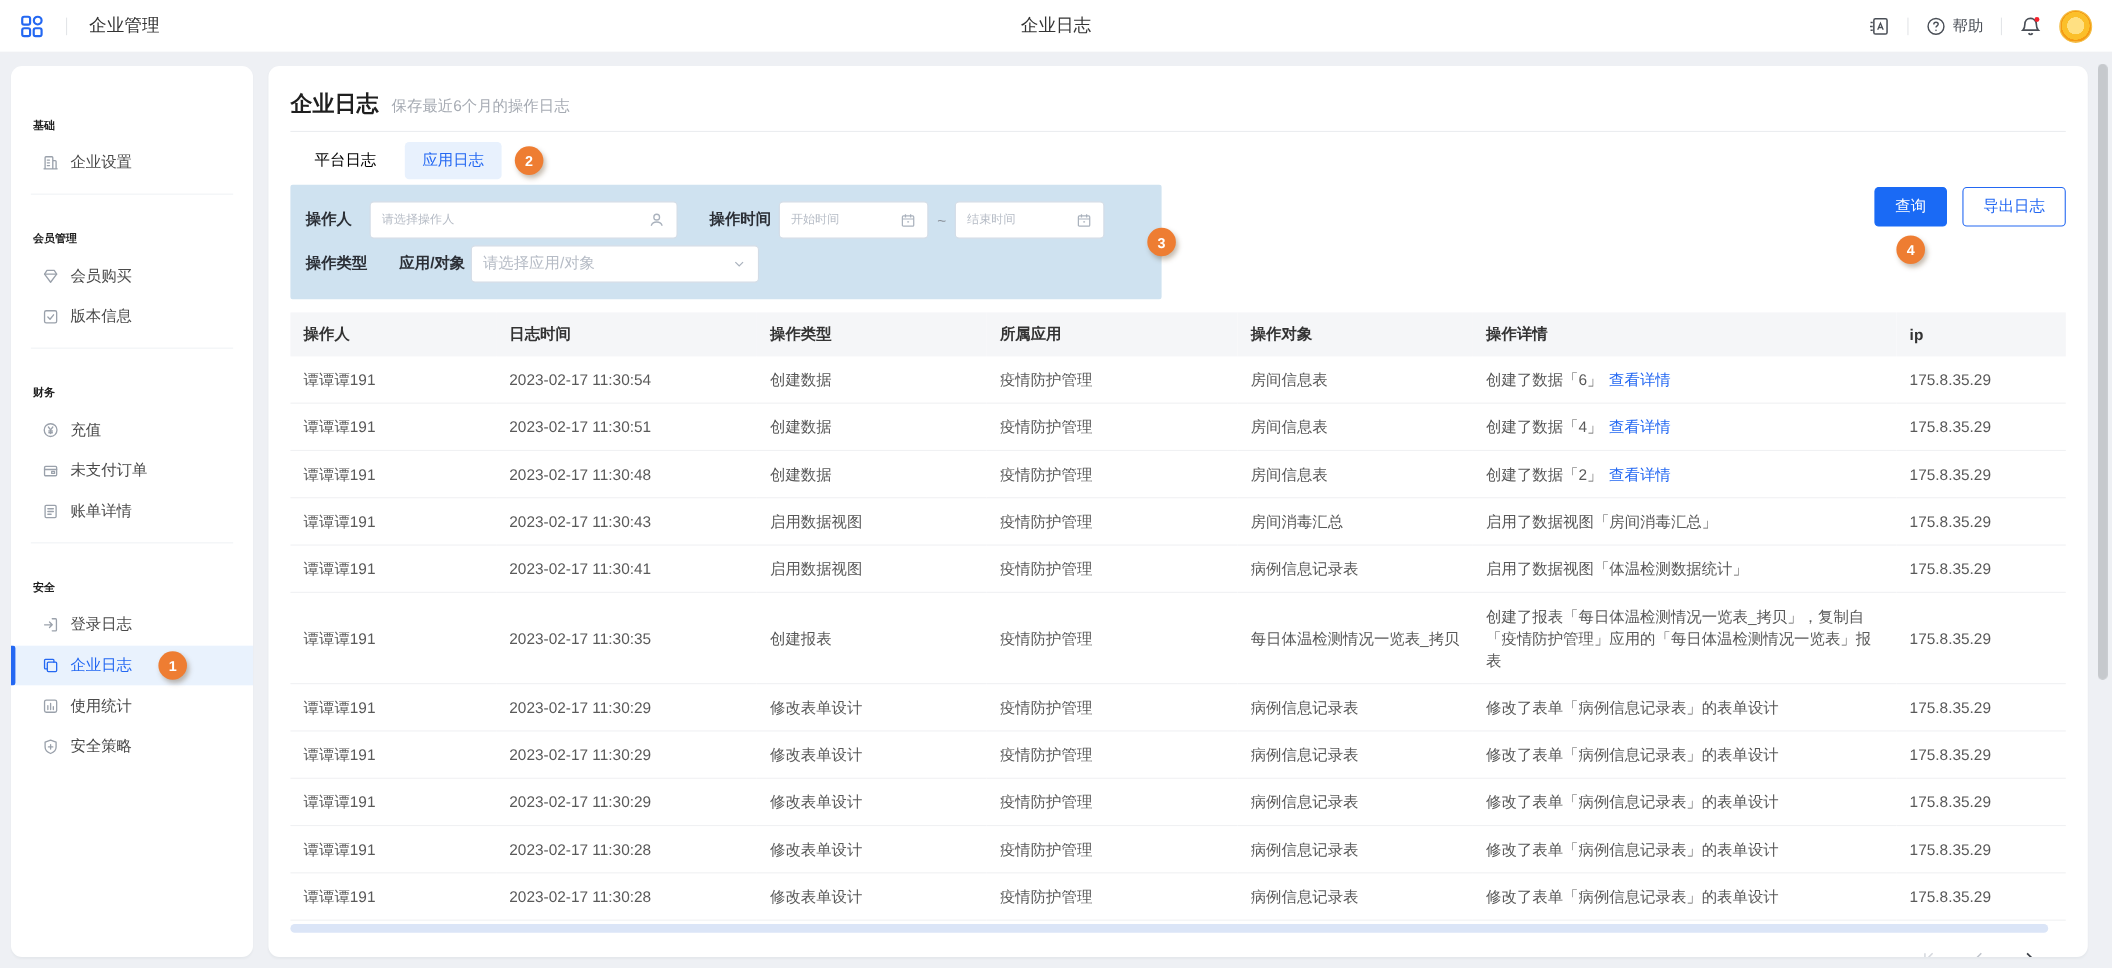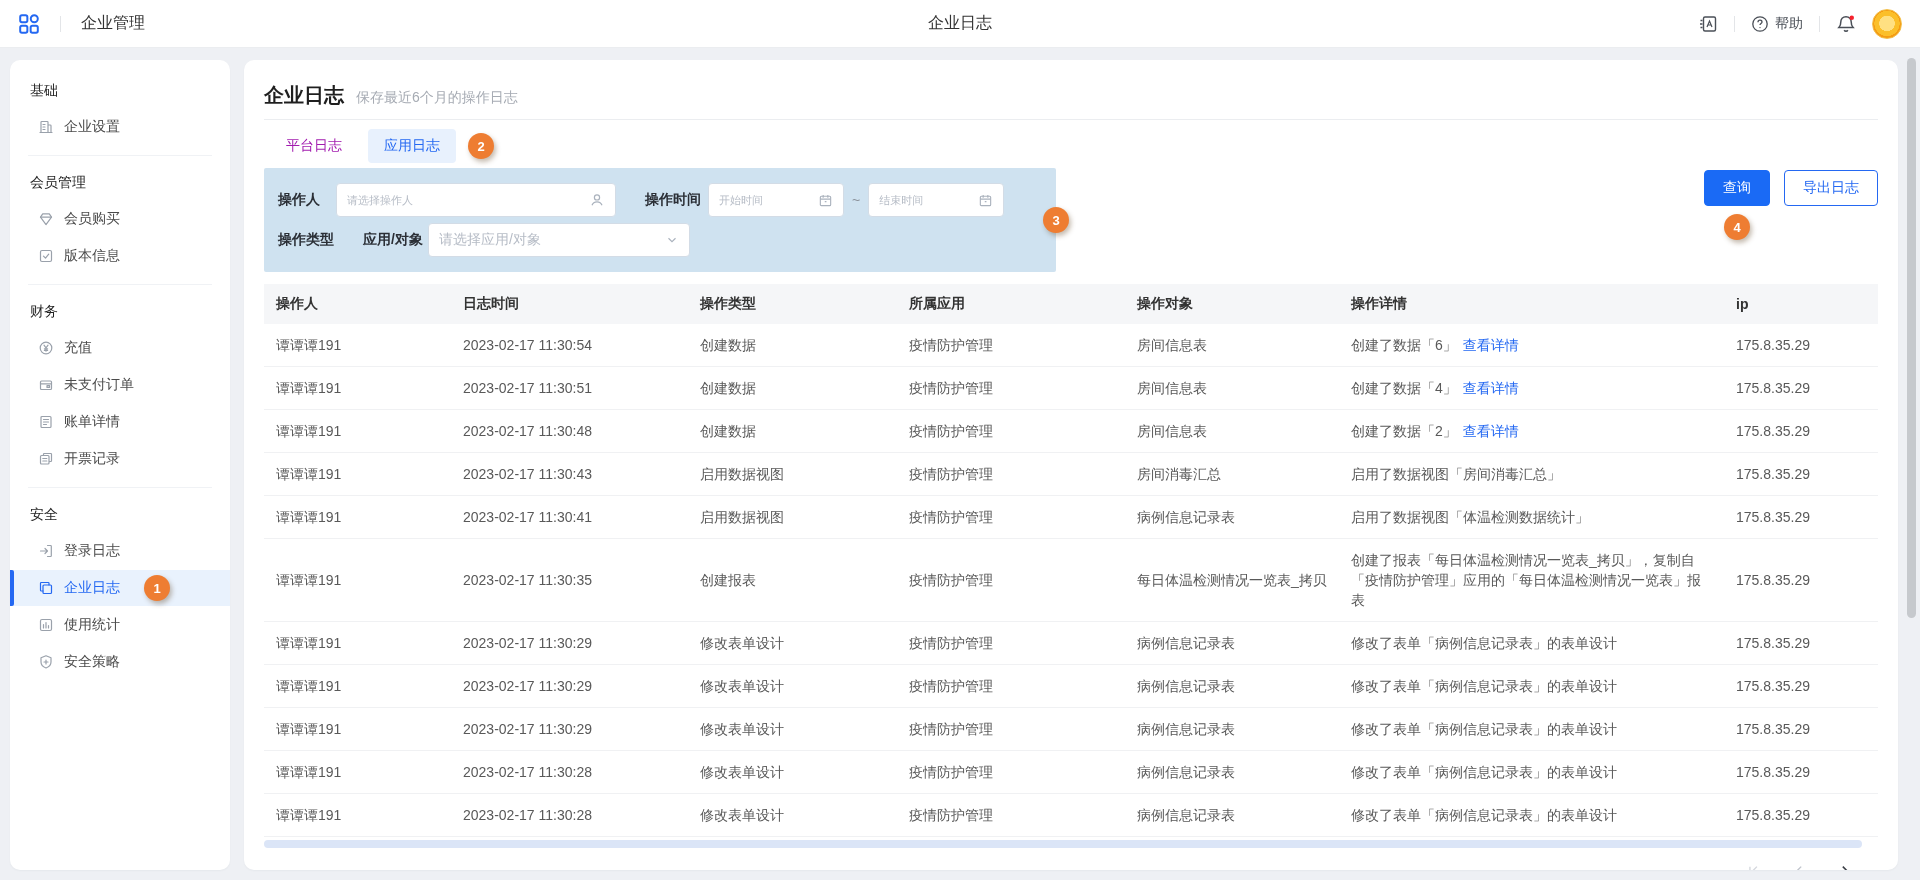--- a/index.html
+++ b/index.html
@@ -21,21 +21,21 @@
   .avatar { width:30px; height:30px; border-radius:50%;
     background: radial-gradient(circle at 50% 48%, #ffe082 0 38%, #fbbf2a 39% 62%, #f59b13 63% 100%);
     border:1px solid #f3c04a; }
 
   
   .content { display:flex; gap:14px; padding:12px 22px 10px 10px; height:832px; }
   .card { background:#fff; border-radius:10px; box-shadow:0 1px 2px rgba(30,40,60,.04); }
 
   
   .sidebar { width:220px; flex:0 0 220px; padding:14px 0 12px; overflow:hidden; }
-  .section-header { font-size:14px; font-weight:normal; color:#1f1f1f; padding:8px 20px 8px; }
+  .section-header { font-size:10px; font-weight:bold; color:#1f1f1f; padding:8px 20px 8px;margin-top:25px; }
   .side-item { height:36px; display:flex; align-items:center; gap:10px; padding:0 36px 0 28px;
     font-size:14px; color:#4a4a4a; cursor:pointer; position:relative; margin:1px 0; }
   .side-icon { width:16px; height:16px; color:#9aa1ab; display:inline-flex; flex:0 0 16px; }
   .side-icon svg { width:16px; height:16px; }
   .side-item.active { background:#e9f2fd; color:#2468f2; }
   .side-item.active .side-icon { color:#2468f2; }
   .side-item.active::before { content:""; position:absolute; left:0; top:0; bottom:0;
     width:4px; background:#2468f2; border-radius:0 2px 2px 0; }
   .section-divider { height:1px; background:#f0f2f5; margin:10px 18px; }
   .side-section:last-child .section-divider { display:none; }
@@ -46,21 +46,21 @@
   .side-badge { margin-left:14px; }
 
   
   .main { flex:1; padding:22px 20px 14px; position:relative; overflow:hidden; }
   .title-row { display:flex; align-items:baseline; gap:12px; }
   .page-title { font-size:20px; font-weight:bold; color:#1f1f1f; line-height:26px; }
   .page-subtitle { font-size:14px; color:#a6abb3; }
   .title-divider { height:1px; background:#ebedf0; margin-top:11px; }
 
   .tabs { display:flex; align-items:center; gap:10px; padding:8px 6px 0; height:44px; }
-  .tab { font-size:14px; color:#a21caf; padding:8px 16px; cursor:pointer; border-radius:4px; }
+  .tab { font-size:14px; color:#000000; padding:8px 16px; cursor:pointer; border-radius:4px; }
   .tab.active { background:#e8f1fd; color:#2468f2; }
   .tab-badge { margin-left:2px; }
 
   .filter-panel { position:relative; width:792px; background:#cfe2f0; padding:9px 14px;
     margin-top:4px; border-radius:2px; }
   .filter-row { display:flex; align-items:center; margin:6px 0; }
   .f-label { font-size:14px; color:#2b2f36; font-weight:bold; flex:0 0 58px; }
   .f-label.wide { flex:0 0 70px; margin-left:22px;text-align:center; }
   .f-box { background:#fff; border:1px solid #d3dce6; border-radius:4px; height:34px;
     display:flex; align-items:center; padding:0 10px; gap:8px; }
@@ -228,31 +228,20 @@
     <span class="side-icon">
                 <svg viewBox="0 0 16 16" fill="none" stroke="currentColor" stroke-width="1.2" stroke-linecap="round" stroke-linejoin="round">
                   <rect x="3" y="2.5" width="10" height="11" rx="1"></rect>
                   <path d="M5.5 5.5h5M5.5 8h5M5.5 10.5h3"></path>
                 </svg>
               </span>
     <span class="side-label">账单详情</span>
 
   </div>
 
-  <div class="side-item">
-    <span class="side-icon">
-                <svg viewBox="0 0 16 16" fill="none" stroke="currentColor" stroke-width="1.2" stroke-linecap="round" stroke-linejoin="round">
-                  <path d="M5.5 4.5V3.2a.7.7 0 0 1 .7-.7h6.6a.7.7 0 0 1 .7.7v6.6a.7.7 0 0 1-.7.7h-1.3"></path>
-                  <rect x="2.5" y="4.5" width="8.5" height="8.5" rx="1"></rect>
-                  <path d="M4.8 7.5h4M4.8 10h4"></path>
-                </svg>
-              </span>
-    <span class="side-label">开票记录</span>
-
-  </div>
 </div>
     <div class="section-divider"></div>
   </div>
 
   <div class="side-section">
     <div class="section-header">安全</div>
     <div class="section-items">
   <div class="side-item">
     <span class="side-icon">
                 <svg viewBox="0 0 16 16" fill="none" stroke="currentColor" stroke-width="1.2" stroke-linecap="round" stroke-linejoin="round">

